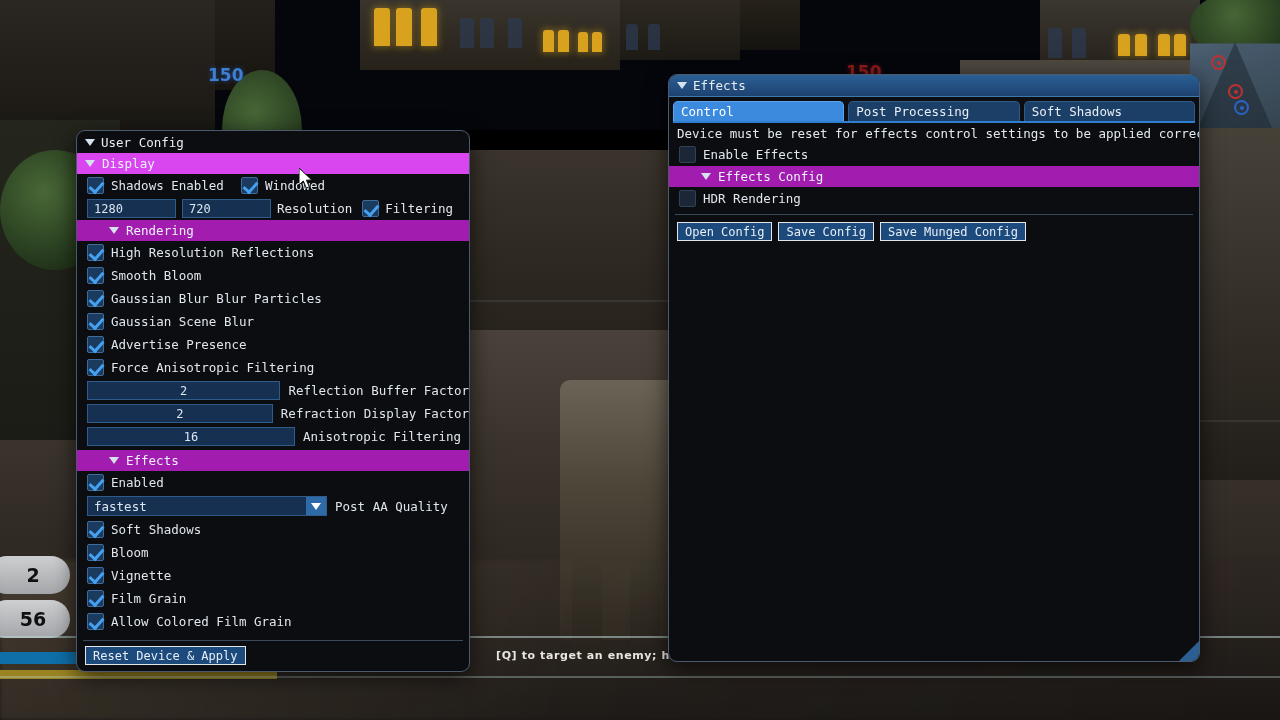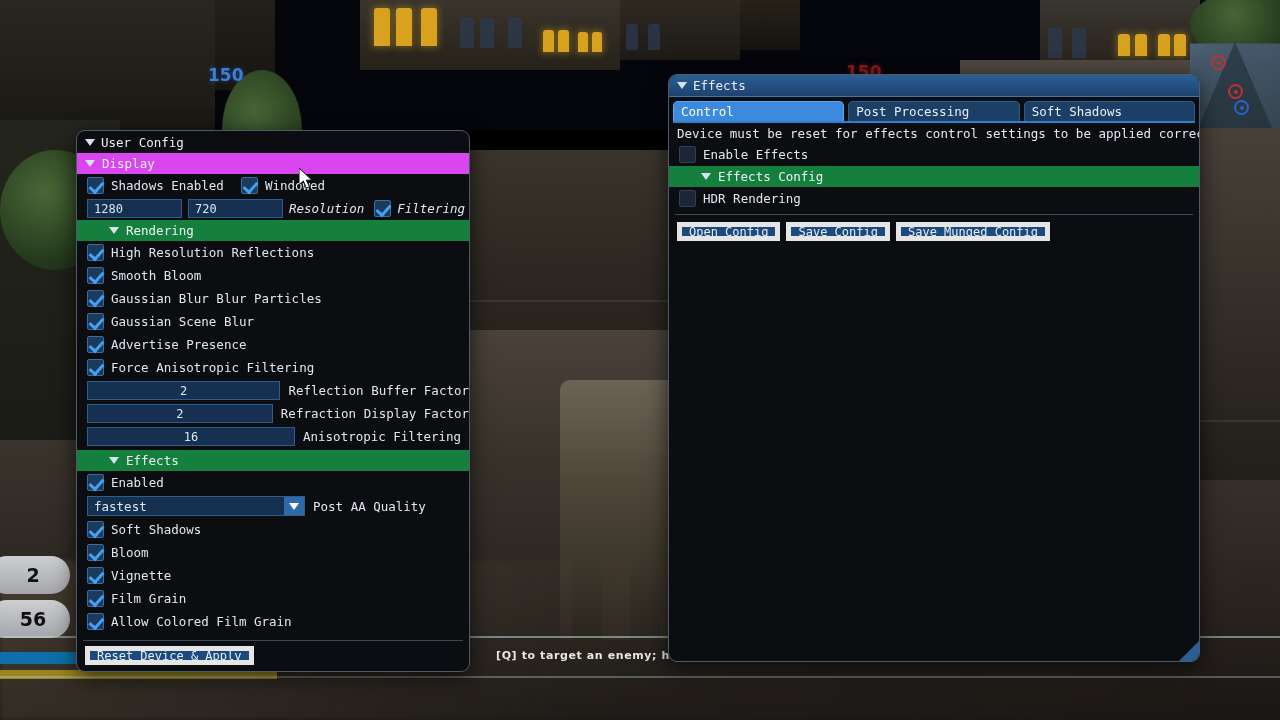--- a/index.html
+++ b/index.html
@@ -177,21 +177,21 @@
     border-top:7px solid #d6e2ee;
     flex:0 0 auto;
   }
 
   .section-hdr {
     height:21px; display:flex; align-items:center; gap:7px;
     padding:0 8px; margin:0 0 0 0;
     color:#ecf2f8; font-size:12.5px;
   }
   .section-hdr.bright { background:#d946ef; }
-  .section-hdr.dark   { background:#15803d;padding-left:32px; }
+  .section-hdr.dark   { background:#a21caf;padding-left:32px; }
 
   .row {
     display:flex; align-items:center; gap:7px;
     height:23px; padding:0 0 0 10px;
     color:#dfe6ee; font-size:12.5px;
   }
   .cb {
     width:17px; height:17px; flex:0 0 auto;
     background:#1a3a5e; border:1px solid #3e6c9c; border-radius:2px;
     position:relative;
@@ -217,43 +217,43 @@
     color:#dce6f2; font-size:12.5px;
   }
   .combo .val { flex:1; padding-left:6px; }
   .combo .arrow {
     width:20px; height:100%; background:#2e6aa8;
     display:flex; align-items:center; justify-content:center;
   }
 
   .btn {
     height:19px; padding:0 7px;
-    background:#1d4a7c; border:5px solid #e5e5e5;
+    background:#1d4a7c; border:1px solid #e5e5e5;
     color:#e6eef6; font-size:12px;
     display:inline-flex; align-items:center;
   }
   .btn.wide { background:#1d4a7c; }
 
   .hr { height:1px; background:#3a4a5c; margin:4px 6px; }
 
   
   #user-config { left:76px; top:130px; width:394px; height:542px; }
   #uc-body { padding:0; }
   .uc-row-label { white-space:nowrap; }
 
-  .res-row { display:flex; align-items:center; gap:6px; padding:0 4px 0 10px; height:23px; }
+  .res-row { display:flex; align-items:center; gap:6px; padding:0 16px 0 10px; height:23px; }
   .res-row .field { width:105px; }
-  .res-row .lbl { color:#dfe6ee; font-size:12.5px;font-style:italic; }
+  .res-row .lbl { color:#dfe6ee; font-size:12.5px; }
 
   .num-row { display:flex; align-items:center; gap:8px; padding:0 0 0 10px; height:23px; }
   .num-row .field { width:208px; }
   .num-row .lbl { color:#dfe6ee; font-size:12.5px; white-space:nowrap; }
 
   .combo-row { display:flex; align-items:center; gap:8px; padding:0 0 0 10px; height:24px; }
-  .combo-row .combo { width:218px; }
+  .combo-row .combo { width:240px; }
   .combo-row .lbl { color:#dfe6ee; font-size:12.5px; }
 
   #uc-footer {
     position:absolute; left:0; bottom:0; width:100%;
   }
 
   
   #effects-panel { left:668px; top:74px; width:532px; height:588px; }
   #fx-tabs { display:flex; gap:4px; padding:4px 4px 0 4px; }
   .tab {

